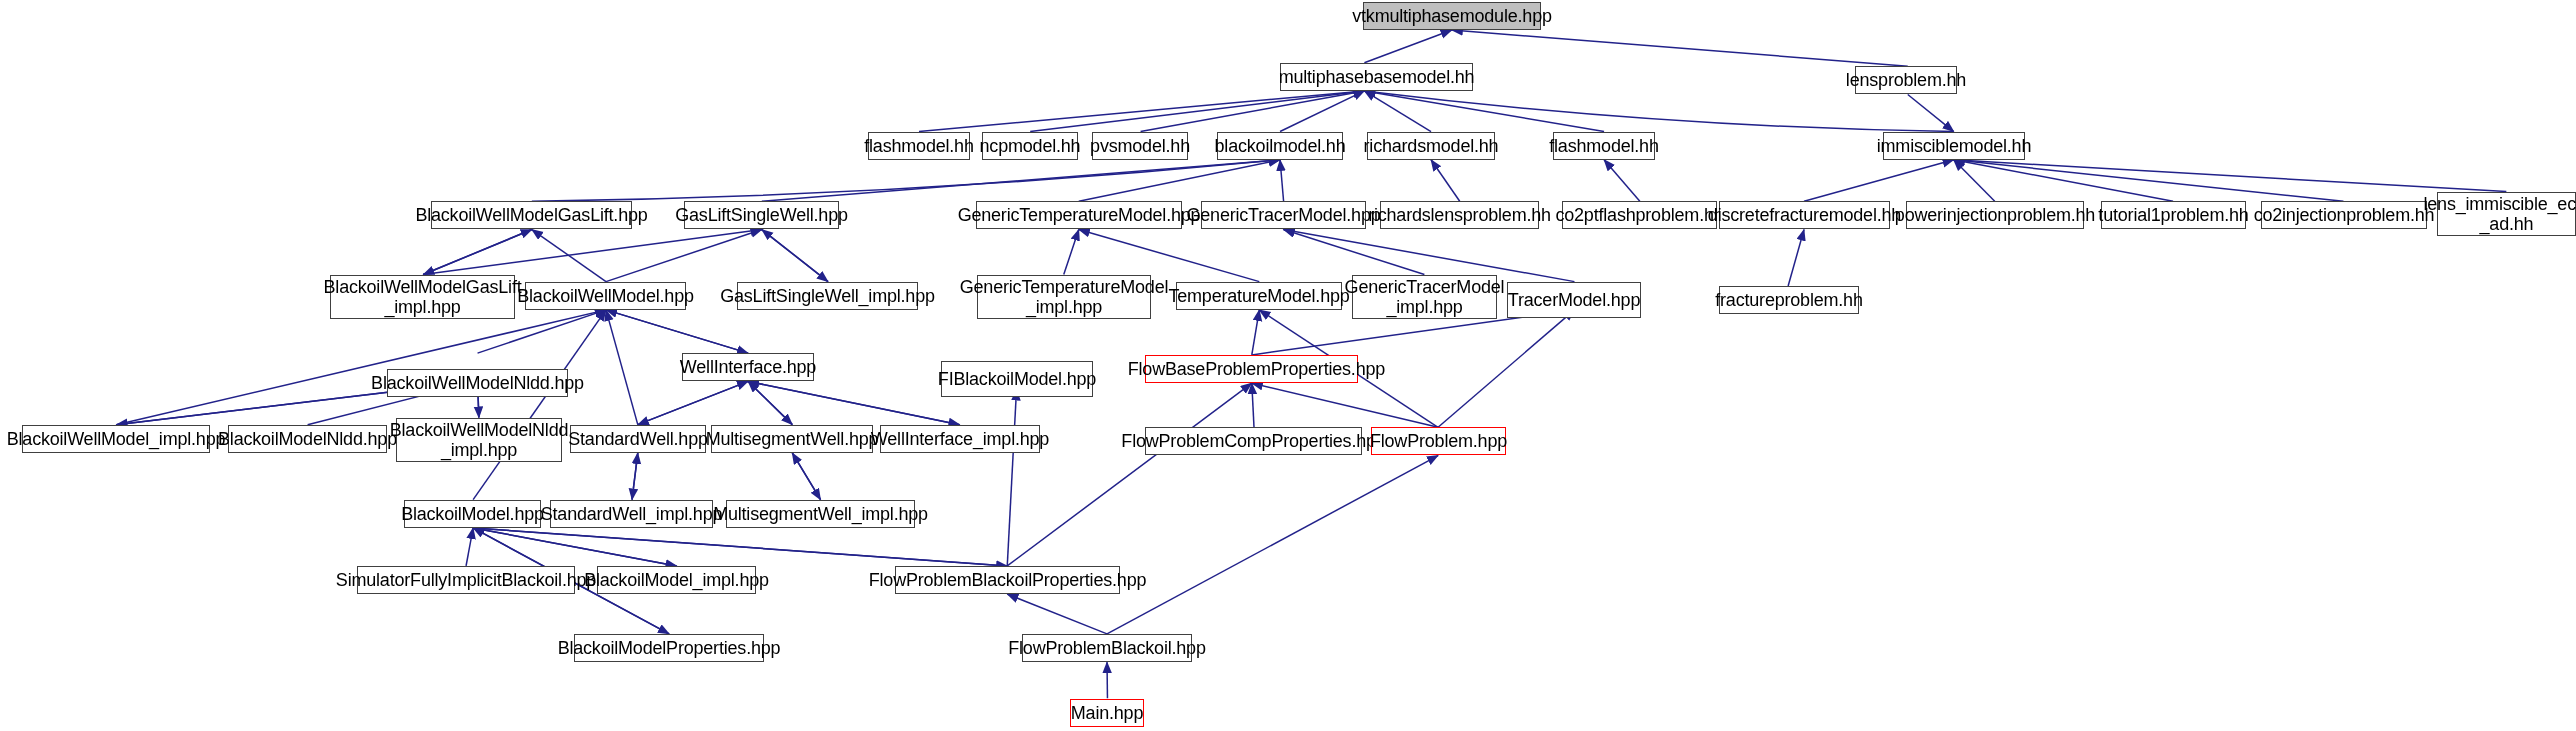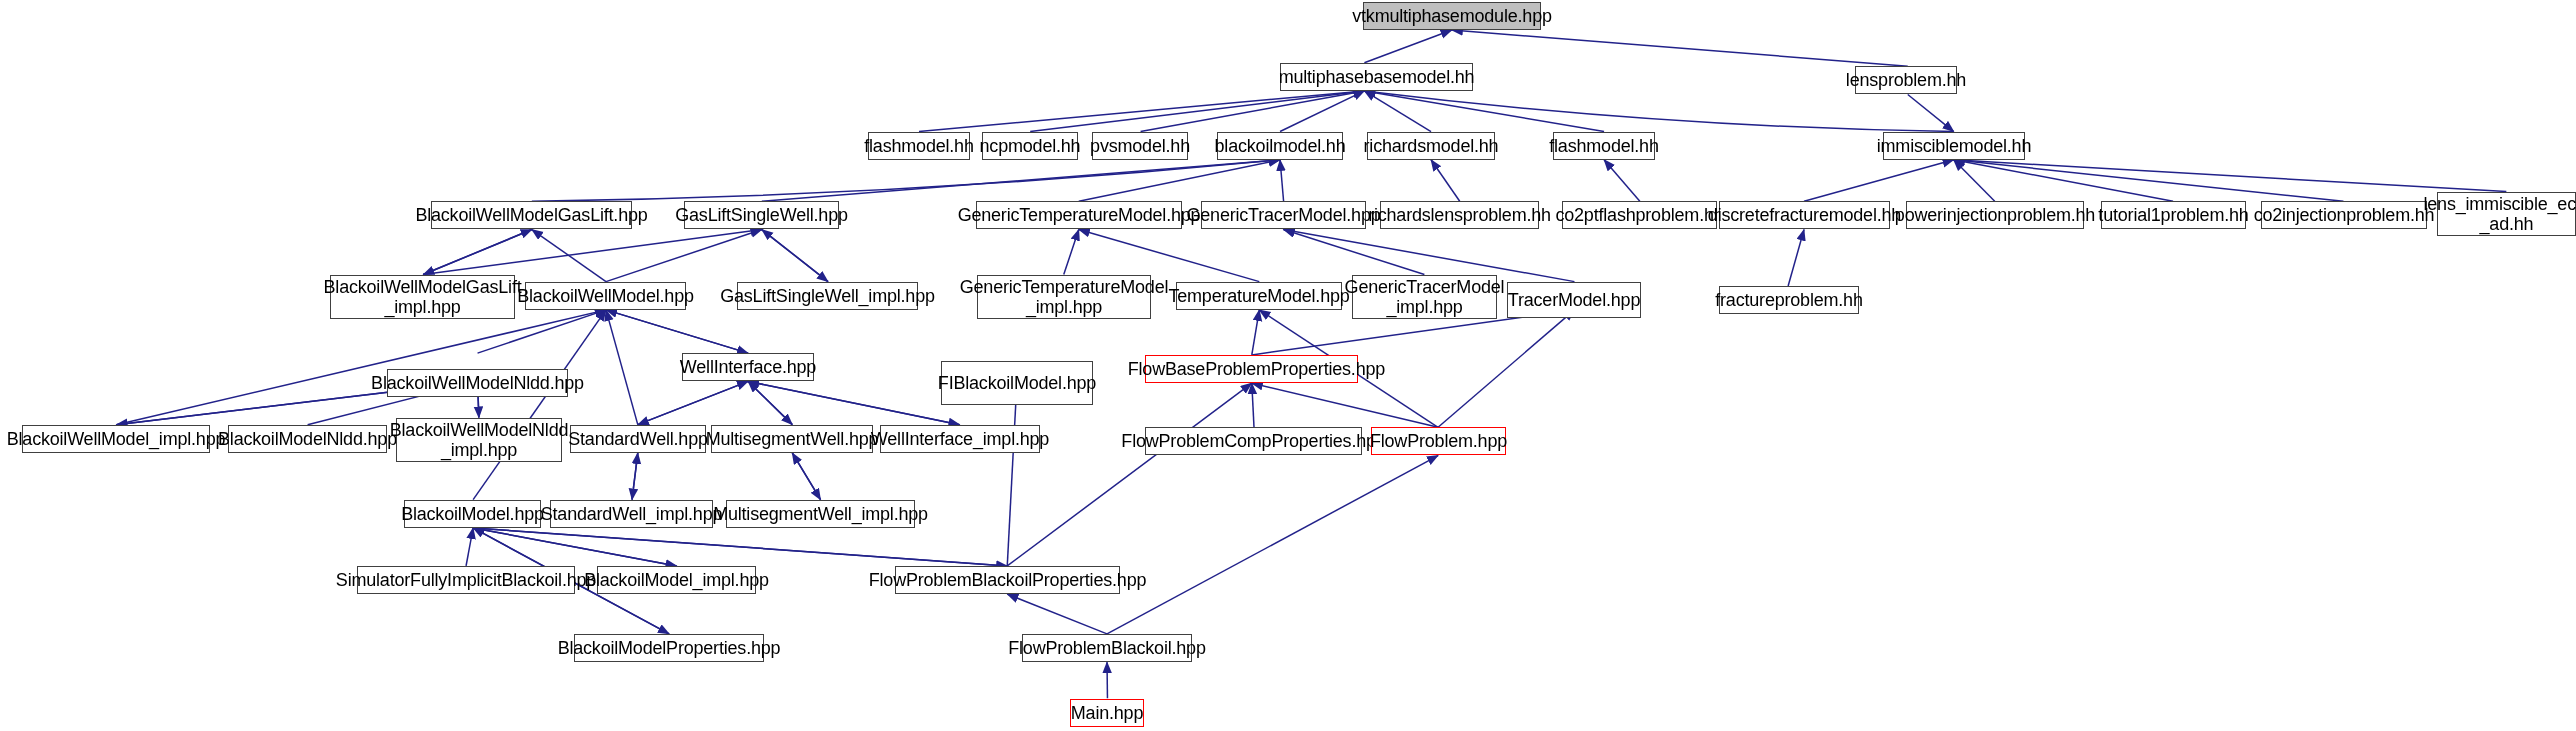--- a/index.html
+++ b/index.html
@@ -160,21 +160,21 @@
     <div class="node" style="left: 737px; top: 282px; width: 181px; height: 28px;">GasLiftSingleWell_impl.hpp</div>
     <div class="node" style="left: 977px; top: 275px; width: 174px; height: 44px;">GenericTemperatureModel
 _impl.hpp</div>
     <div class="node" style="left: 1176px; top: 282px; width: 166px; height: 28px;">TemperatureModel.hpp</div>
     <div class="node" style="left: 1352px; top: 275px; width: 145px; height: 44px;">GenericTracerModel
 _impl.hpp</div>
     <div class="node" style="left: 1507px; top: 282px; width: 134px; height: 36px;">TracerModel.hpp</div>
     <div class="node" style="left: 1719px; top: 286px; width: 140px; height: 28px;">fractureproblem.hh</div>
     <div class="node" style="left: 387px; top: 369px; width: 181px; height: 28px;">BlackoilWellModelNldd.hpp</div>
     <div class="node" style="left: 682px; top: 353px; width: 132px; height: 28px;">WellInterface.hpp</div>
-    <div class="node" style="left: 941px; top: 361px; width: 152px; height: 44px;">FIBlackoilModel.hpp</div>
+    <div class="node" style="left: 941px; top: 361px; width: 152px; height: 36px;">FIBlackoilModel.hpp</div>
     <div class="node red" style="left: 1145px; top: 355px; width: 213px; height: 28px; padding-left: 16px;">FlowBaseProblemProperties.hpp</div>
     <div class="node" style="left: 22px; top: 425px; width: 188px; height: 28px;">BlackoilWellModel_impl.hpp</div>
     <div class="node" style="left: 228px; top: 425px; width: 159px; height: 28px;">BlackoilModelNldd.hpp</div>
     <div class="node" style="left: 396px; top: 418px; width: 166px; height: 44px;">BlackoilWellModelNldd
 _impl.hpp</div>
     <div class="node" style="left: 570px; top: 425px; width: 136px; height: 28px;">StandardWell.hpp</div>
     <div class="node" style="left: 711px; top: 425px; width: 162px; height: 28px;">MultisegmentWell.hpp</div>
     <div class="node" style="left: 880px; top: 425px; width: 160px; height: 28px;">WellInterface_impl.hpp</div>
     <div class="node" style="left: 1145px; top: 427px; width: 217px; height: 28px;">FlowProblemCompProperties.hpp</div>
     <div class="node red" style="left: 1371px; top: 427px; width: 135px; height: 28px;">FlowProblem.hpp</div>

